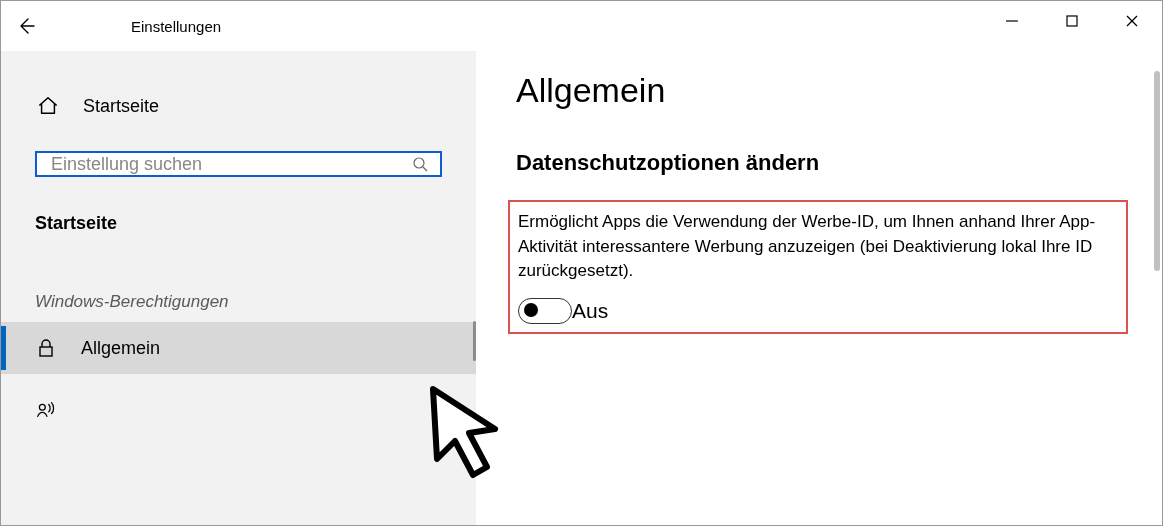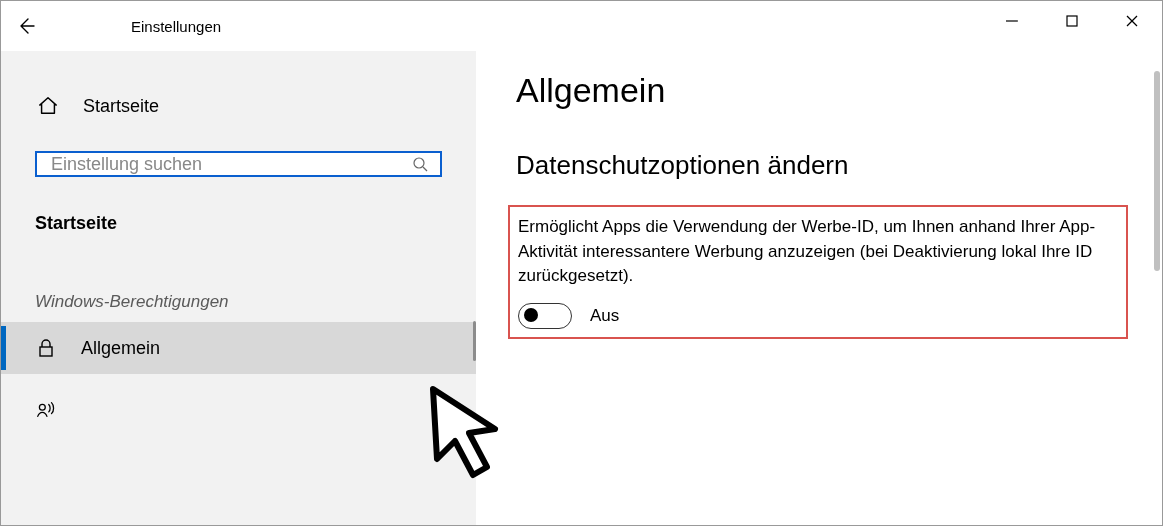--- a/index.html
+++ b/index.html
@@ -151,22 +151,22 @@
   }
 
   
   .page-title {
     font-size: 34px;
     font-weight: 300;
     color: #000;
     margin: 0;
   }
   .page-subtitle {
-    font-size: 26px;
-    font-weight: 400;
+    font-size: 22px;
+    font-weight: 700;
     color: #000;
     margin-top: 40px;
   }
 
   .setting-block {
     margin-top: 24px;
     padding: 8px;
     max-width: 620px;
   }
   .setting-block.highlighted {
@@ -205,22 +205,22 @@
   .toggle.on {
     background: #0067c0;
     border-color: #0067c0;
   }
   .toggle.on .knob {
     background: #fff;
     left: auto;
     right: 5px;
   }
   .toggle-label {
-    margin-left: 18px;
-    font-size: 17px;
+    margin-left: 0;
+    font-size: 21px;
     color: #000;
   }
 
   
   .scrollbar {
     position: absolute;
     right: 2px;
     top: 70px;
     width: 6px;
     height: 200px;

